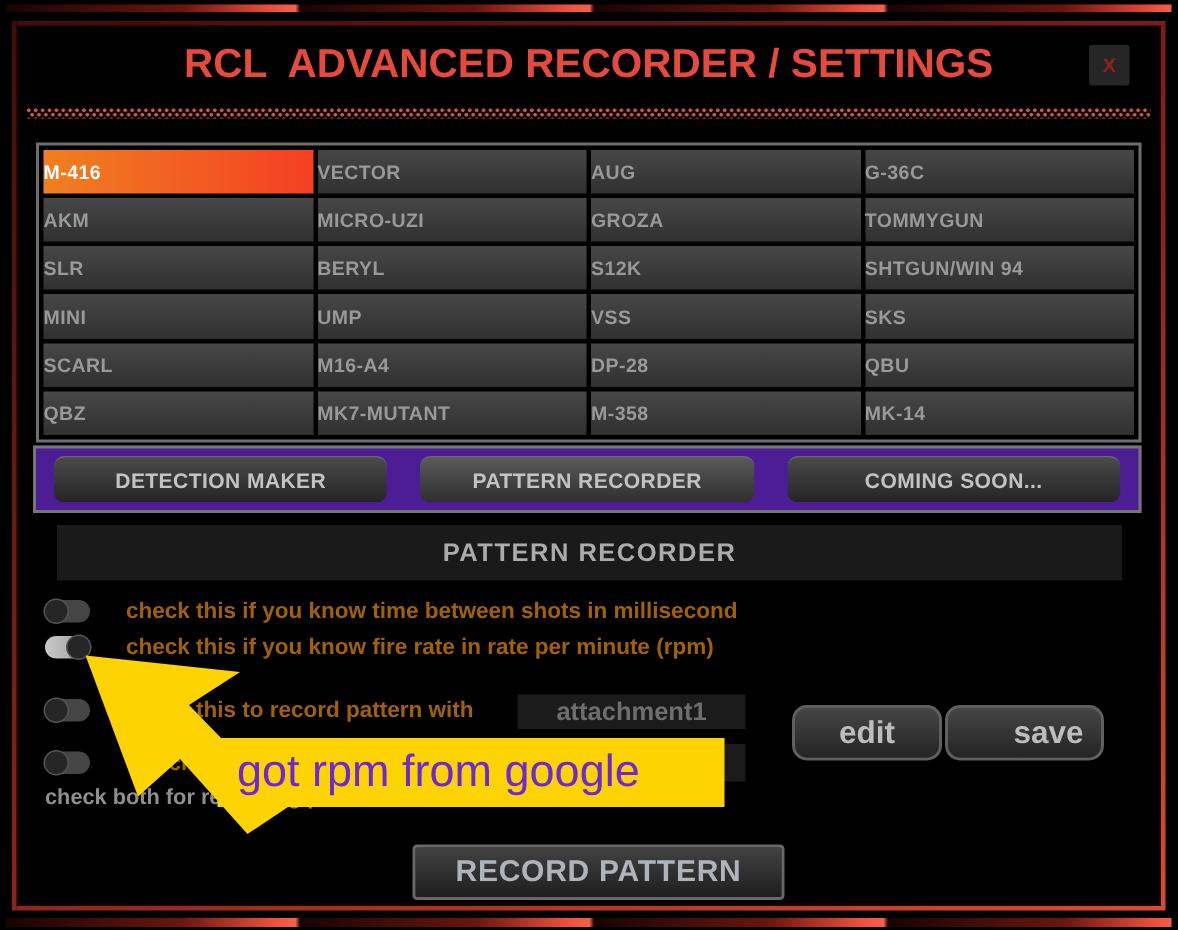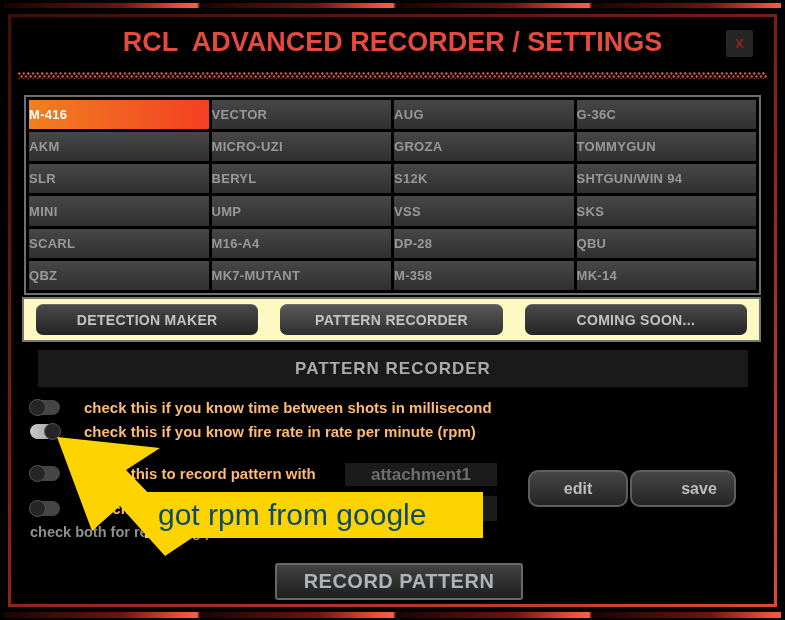--- a/index.html
+++ b/index.html
@@ -30,57 +30,57 @@
   
   .wgrid{position:absolute;left:24px;top:95px;width:737px;height:200px;border:2px solid #6f6f6f;
     background:#000;padding:3px;display:grid;grid-template-columns:repeat(4,1fr);
     grid-template-rows:repeat(6,1fr);gap:3px;}
   .wcell{background:linear-gradient(180deg,#474747,#303030);color:#999;
     font-size:13px;font-weight:bold;display:flex;align-items:center;padding-left:0;letter-spacing:.3px;}
   .wcell.selected{background:linear-gradient(90deg,#f08020,#f43f23);color:#fff;}
 
   
   .tabs{position:absolute;left:22px;top:297px;width:739px;height:45px;border:2px solid #757575;
-    display:flex;gap:22px;padding:5px 12px;background:#fef9c3;}
+    display:flex;gap:22px;padding:5px 12px;background:#4c1d95;}
   .tab{flex:1;border-radius:7px;background:linear-gradient(180deg,#4a4a4a,#242424);
     border-top:1px solid #6b6b6b;color:#c3c3c3;font-size:14px;font-weight:bold;
     display:flex;align-items:center;justify-content:center;letter-spacing:.3px;}
   .tab.sel{background:linear-gradient(180deg,#5a5a5a,#2e2e2e);}
 
   .sec-header{position:absolute;left:38px;top:350px;width:710px;height:37px;background:#1a1a1a;
     color:#ababab;font-size:17px;font-weight:bold;letter-spacing:1px;text-align:center;line-height:37px;}
 
   
   .toggle-row{position:absolute;left:30px;display:flex;align-items:center;height:16px;}
   .toggle{width:30px;height:15px;border-radius:8px;background:#454545;position:relative;flex:none;}
   .knob{position:absolute;top:-1px;left:-1px;width:17px;height:17px;border-radius:50%;
     background:#262626;border:1px solid #555;}
   .toggle.on{background:linear-gradient(90deg,#c9c9c9,#9a9a9a);}
   .toggle.on .knob{left:auto;right:-1px;}
-  .tlabel{margin-left:24px;color:#fdba74;font-size:15px;font-weight:bold;white-space:nowrap;}
+  .tlabel{margin-left:24px;color:#a16207;font-size:15px;font-weight:bold;white-space:nowrap;}
 
   .attach-box{position:absolute;background:#1b1b1b;color:#6e6e6e;font-size:17px;font-weight:bold;
     text-align:center;}
   .attach1{left:345px;top:463px;width:152px;height:23px;line-height:23px;}
   .attach2{left:348px;top:496px;width:149px;height:25px;line-height:25px;}
 
   .btn{position:absolute;border-radius:10px;border:2px solid #5f5f5f;
-    background:linear-gradient(180deg,#464646,#242424);color:#bdbdbd;font-size:16px;font-weight:bold;
+    background:linear-gradient(180deg,#464646,#242424);color:#bdbdbd;font-size:21px;font-weight:bold;
     display:flex;align-items:center;justify-content:center;}
   .btn-edit{left:528px;top:470px;width:100px;height:37px;}
   .btn-save{left:630px;top:470px;width:106px;height:37px;padding-left:32px;}
   .btn-record{left:275px;top:563px;width:248px;height:37px;border-radius:3px;border-color:#686868;
     background:linear-gradient(180deg,#424242,#1e1e1e);color:#aeb4ba;font-size:20px;letter-spacing:.5px;}
 
   .check-both{position:absolute;left:30px;top:524px;color:#8f8f8f;font-size:14.5px;font-weight:bold;white-space:nowrap;}
 
   
   .arrow-overlay{position:absolute;left:0;top:0;pointer-events:none;}
   .ybox{position:absolute;left:145px;top:492px;width:338px;height:46px;background:#fdd400;
-    color:#0c4a6e;font-size:30px;line-height:46px;padding-left:13px;white-space:nowrap;}
+    color:#6d28d9;font-size:30px;line-height:46px;padding-left:13px;white-space:nowrap;}
 </style>
 </head>
 <body>
 
 <div class="stage">
   <div class="decor decor-top"></div>
   <div class="decor decor-bottom"></div>
   <div class="frame"></div>
 
   <div class="title">RCL  ADVANCED RECORDER / SETTINGS</div>

